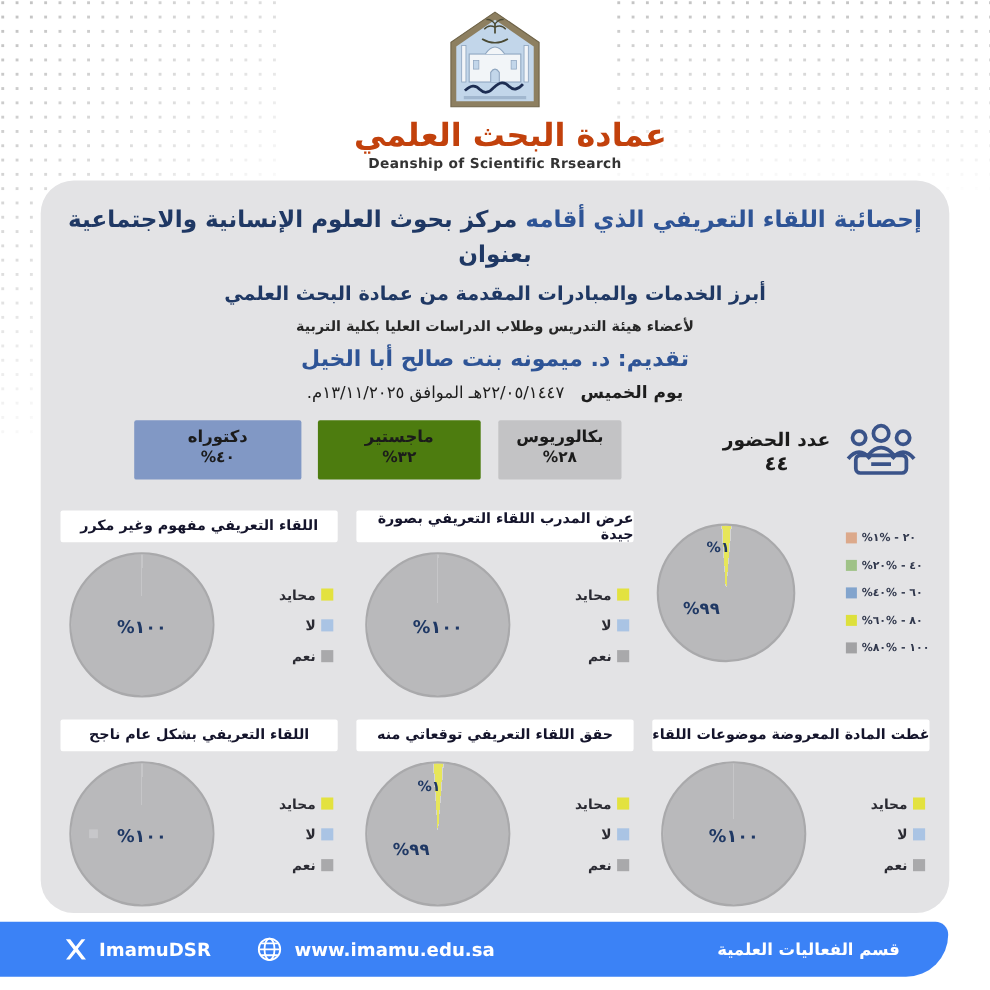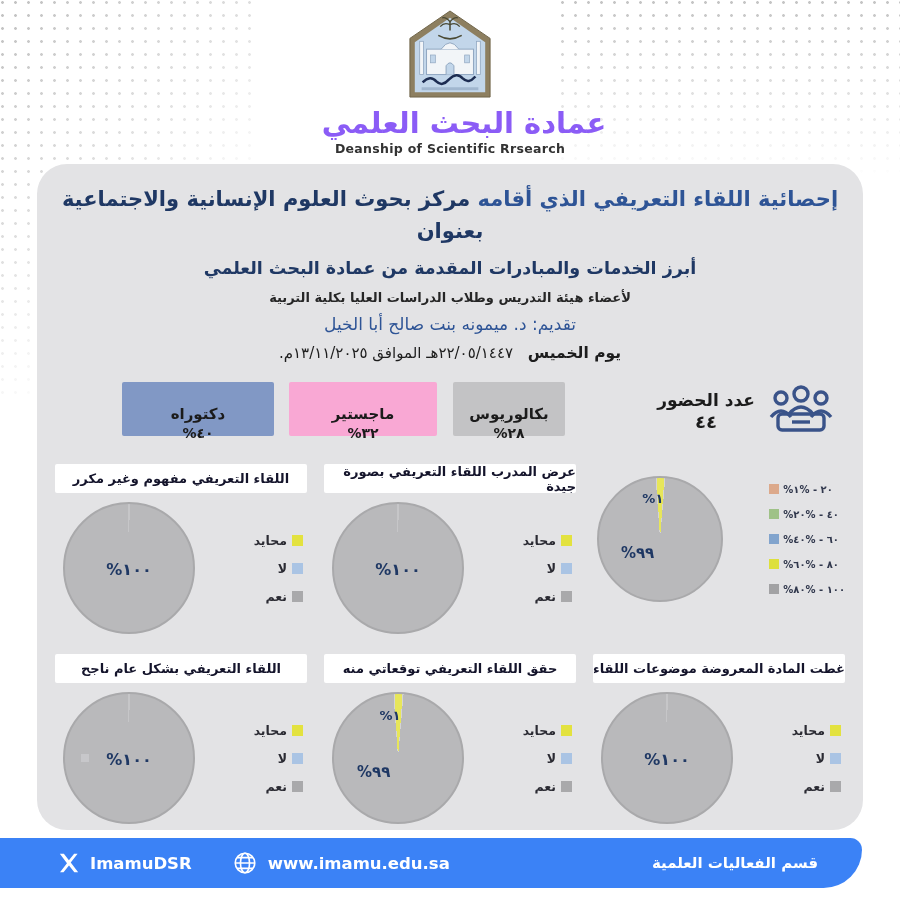--- a/index.html
+++ b/index.html
@@ -9,38 +9,38 @@
   .dots{position:absolute;background-image:radial-gradient(circle,#bcbcbc 1.3px,transparent 1.5px);
         background-size:13px 13px;}
   .dots-left{left:-4px;top:-4px;width:265px;height:405px;
         -webkit-mask-image:linear-gradient(135deg,rgba(0,0,0,.95) 0%,rgba(0,0,0,.45) 42%,transparent 68%);
         mask-image:linear-gradient(135deg,rgba(0,0,0,.95) 0%,rgba(0,0,0,.45) 42%,transparent 68%);}
   .dots-right{left:556px;top:-4px;width:348px;height:182px;
         -webkit-mask-image:linear-gradient(180deg,rgba(0,0,0,.9) 0%,rgba(0,0,0,.4) 60%,transparent 100%);
         mask-image:linear-gradient(180deg,rgba(0,0,0,.9) 0%,rgba(0,0,0,.4) 60%,transparent 100%);}
   
   .logo-wrap{position:absolute;left:0;right:0;top:10px;text-align:center;z-index:2;}
-  .logo-callig{font-size:29px;font-weight:bold;color:#8b5cf6;margin-top:2px;letter-spacing:-1px;padding-left:28px;}
+  .logo-callig{font-size:29px;font-weight:bold;color:#c2410c;margin-top:2px;letter-spacing:-1px;padding-left:28px;}
   .logo-en{font-size:12.5px;font-weight:bold;color:#333;margin-top:1px;letter-spacing:.3px;}
   
   .card{position:absolute;left:37px;top:164px;width:826px;height:666px;background:#e3e3e5;
         border-radius:30px;z-index:1;}
   .t-center{text-align:center;}
   .main-title{margin-top:20px;font-size:21px;font-weight:bold;line-height:1.5;}
   .t-blue{color:#2e5496;}
   .t-navy{color:#1f3864;}
   .subtitle{margin-top:11px;font-size:17.5px;font-weight:bold;color:#1f3864;}
   .audience{margin-top:12px;font-size:13px;font-weight:bold;color:#262626;}
-  .presenter{margin-top:9px;font-size:17px;font-weight:normal;color:#2e5496;}
+  .presenter{margin-top:9px;font-size:20px;font-weight:bold;color:#2e5496;}
   .dateline{margin-top:10px;font-size:15px;color:#1d1d1d;}
   .dateline .dl-label{font-weight:bold;font-size:15.5px;margin-left:10px;}
   
   .stats{position:absolute;left:0;top:218px;width:100%;height:58px;}
   .deg-box{position:absolute;top:0;height:54px;border-radius:2px;text-align:center;
-           box-sizing:border-box;padding-top:23px;}
+           box-sizing:border-box;padding-top:6px;}
   .deg-doc{left:85px;width:152px;}
   .deg-mas{left:252px;width:148px;}
   .deg-bac{left:416px;width:112px;}
   .deg-label{font-size:15px;font-weight:bold;color:#1b1b1b;line-height:1.2;}
   .deg-value{font-size:14px;font-weight:bold;color:#1b1b1b;margin-top:2px;}
   .attendance{position:absolute;left:560px;top:0;width:236px;height:58px;display:flex;
               direction:rtl;align-items:center;justify-content:flex-start;gap:8px;}
   .att-text{text-align:center;min-width:110px;}
   .att-label{font-size:17px;font-weight:bold;color:#1b1b1b;}
   .att-count{font-size:18px;font-weight:bold;color:#1b1b1b;margin-top:1px;}
@@ -116,21 +116,21 @@
     <div class="t-center dateline" dir="rtl">
       <span class="dl-label">يوم الخميس</span>
       <span>٢٢/٠٥/١٤٤٧هـ الموافق ١٣/١١/٢٠٢٥م.</span>
     </div>
 
     <div class="stats">
       <div class="deg-box deg-doc" style="background-color: rgb(129, 152, 197);">
         <div class="deg-label" dir="rtl">دكتوراه</div>
         <div class="deg-value" dir="ltr">%٤٠</div>
       </div>
-      <div class="deg-box deg-mas" style="background-color: #f9a8d4;">
+      <div class="deg-box deg-mas" style="background-color: #4d7c0f;">
         <div class="deg-label" dir="rtl">ماجستير</div>
         <div class="deg-value" dir="ltr">%٣٢</div>
       </div>
       <div class="deg-box deg-bac" style="background-color: rgb(195, 195, 197);">
         <div class="deg-label" dir="rtl">بكالوريوس</div>
         <div class="deg-value" dir="ltr">%٢٨</div>
       </div>
       <div class="attendance">
         <svg width="64" height="54" viewBox="0 0 64 54" fill="none" stroke="#3a5389" stroke-width="3.4">
           <circle cx="12" cy="14" r="6"></circle>

